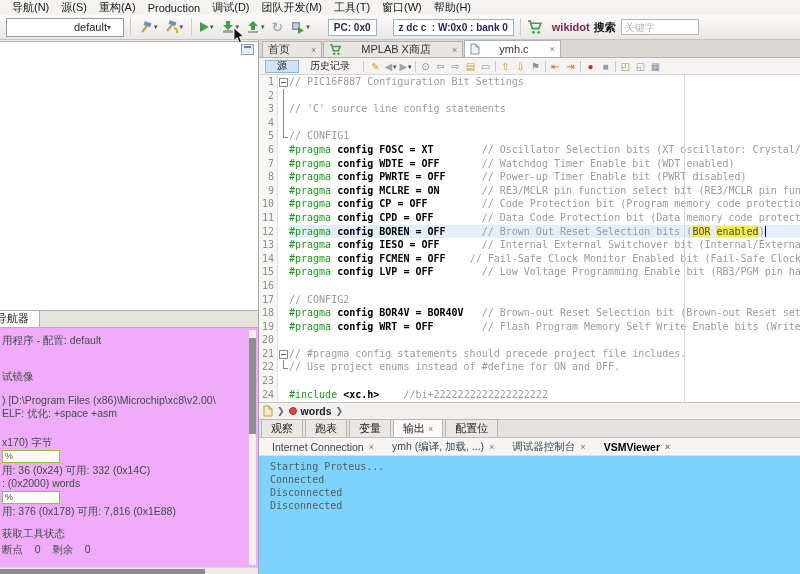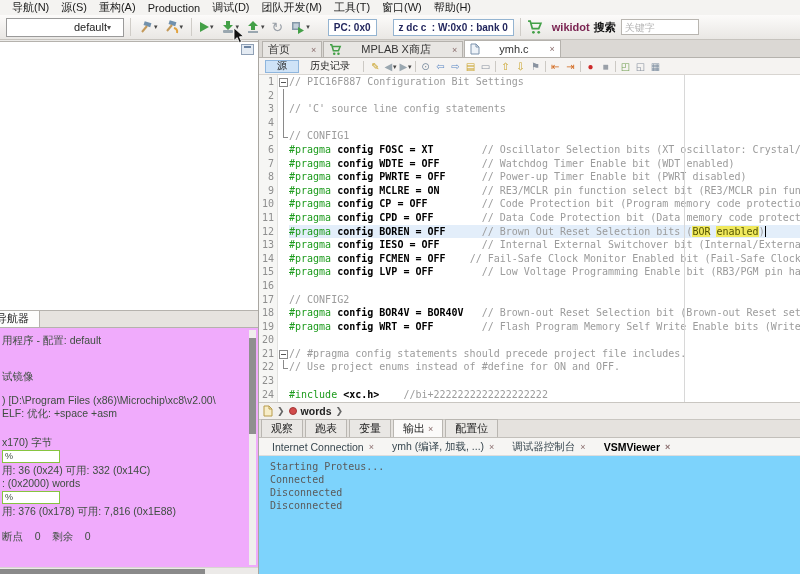--- a/index.html
+++ b/index.html
@@ -195,20 +195,21 @@
       <div class="pbar">
           <span>%</span>
         </div>
       <div class="dash-line">用: 36 (0x24) 可用: 332 (0x14C)</div>
       <div class="dash-line">: (0x2000) words</div>
       <div class="pbar">
           <span>%</span>
         </div>
       <div class="dash-line">用: 376 (0x178) 可用: 7,816 (0x1E88)</div>
       <div class="g9"></div>
+      <div class="dash-line">获取工具状态</div>
       <div class="g3"></div>
       <div class="dash-line">断点    0    剩余    0</div>
       <div class="vscroll">
           <div class="vthumb"></div>
         </div>
     </div>
     <div class="hscroll">
         <div class="hthumb"></div>
       </div>
   </div>

